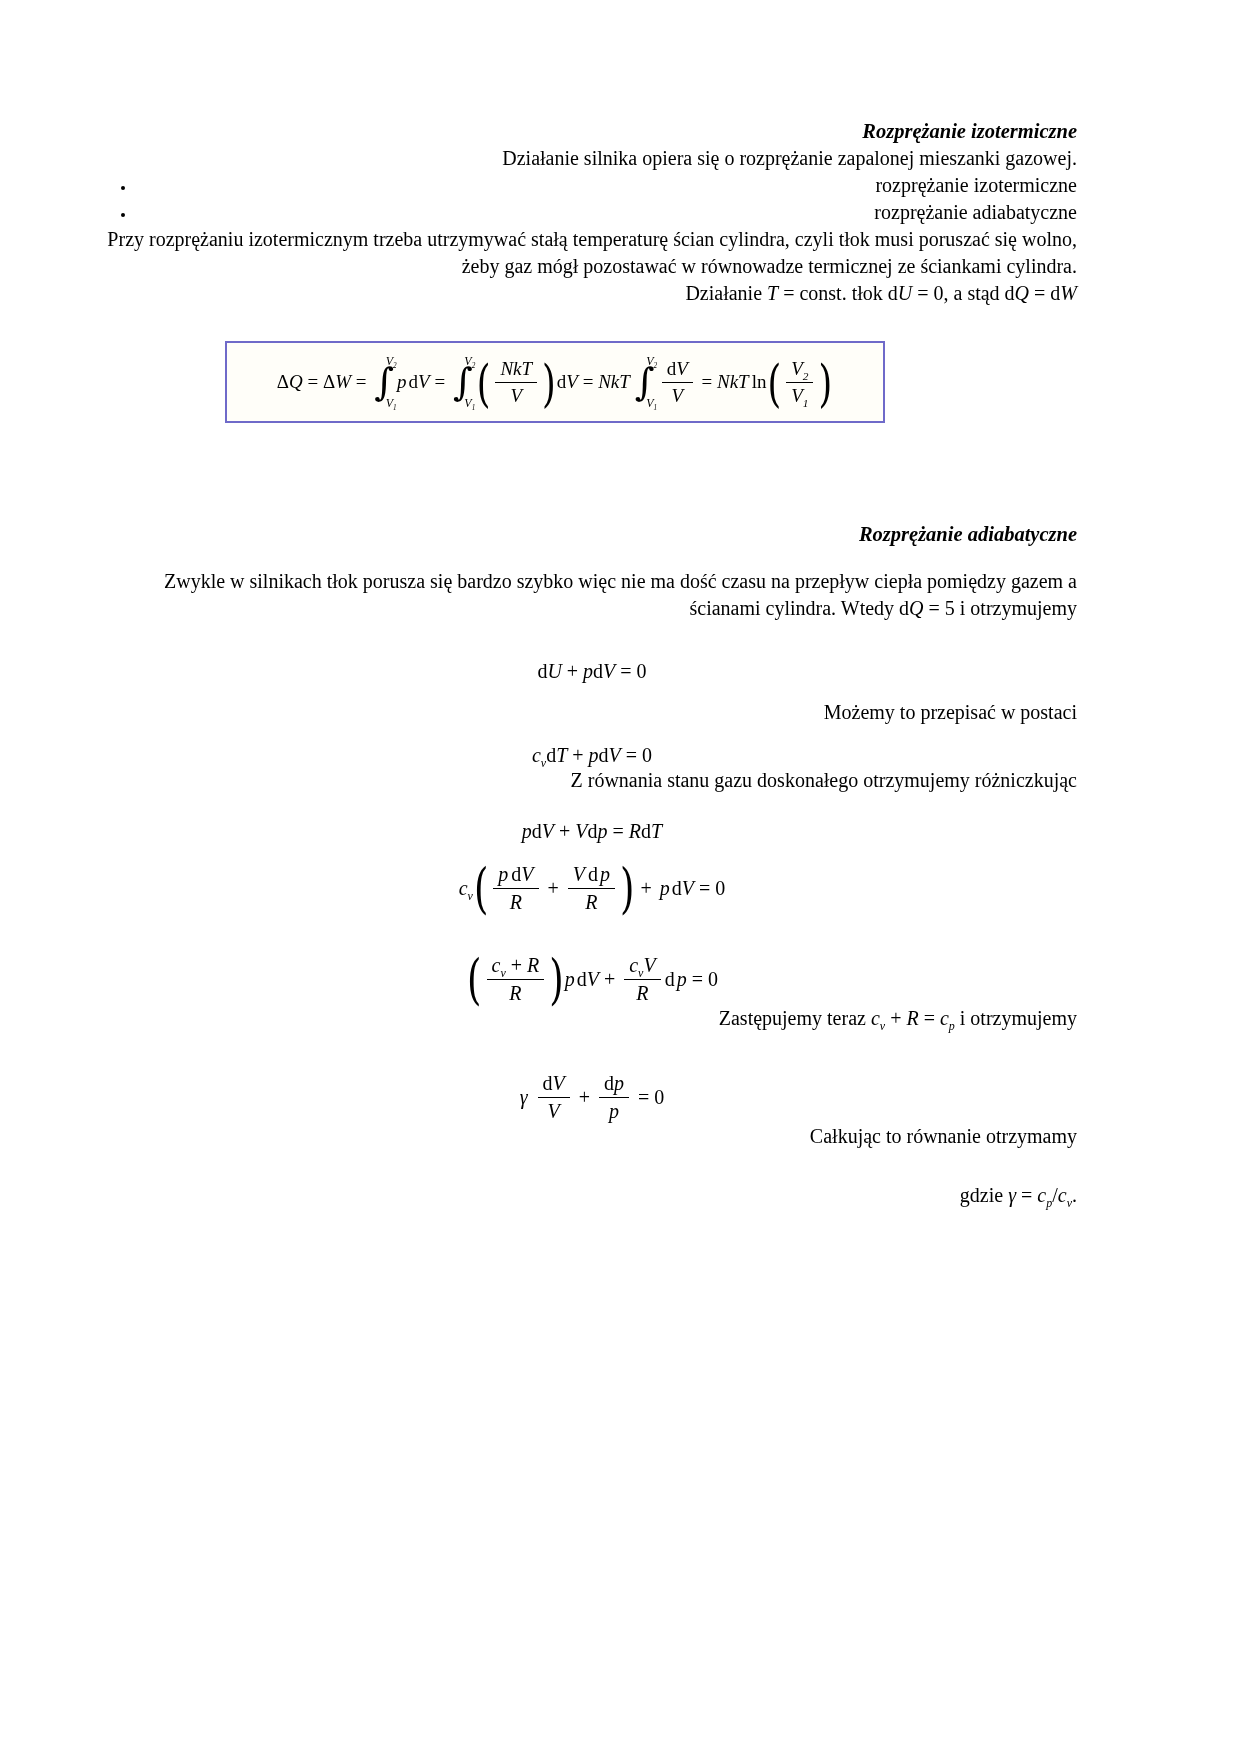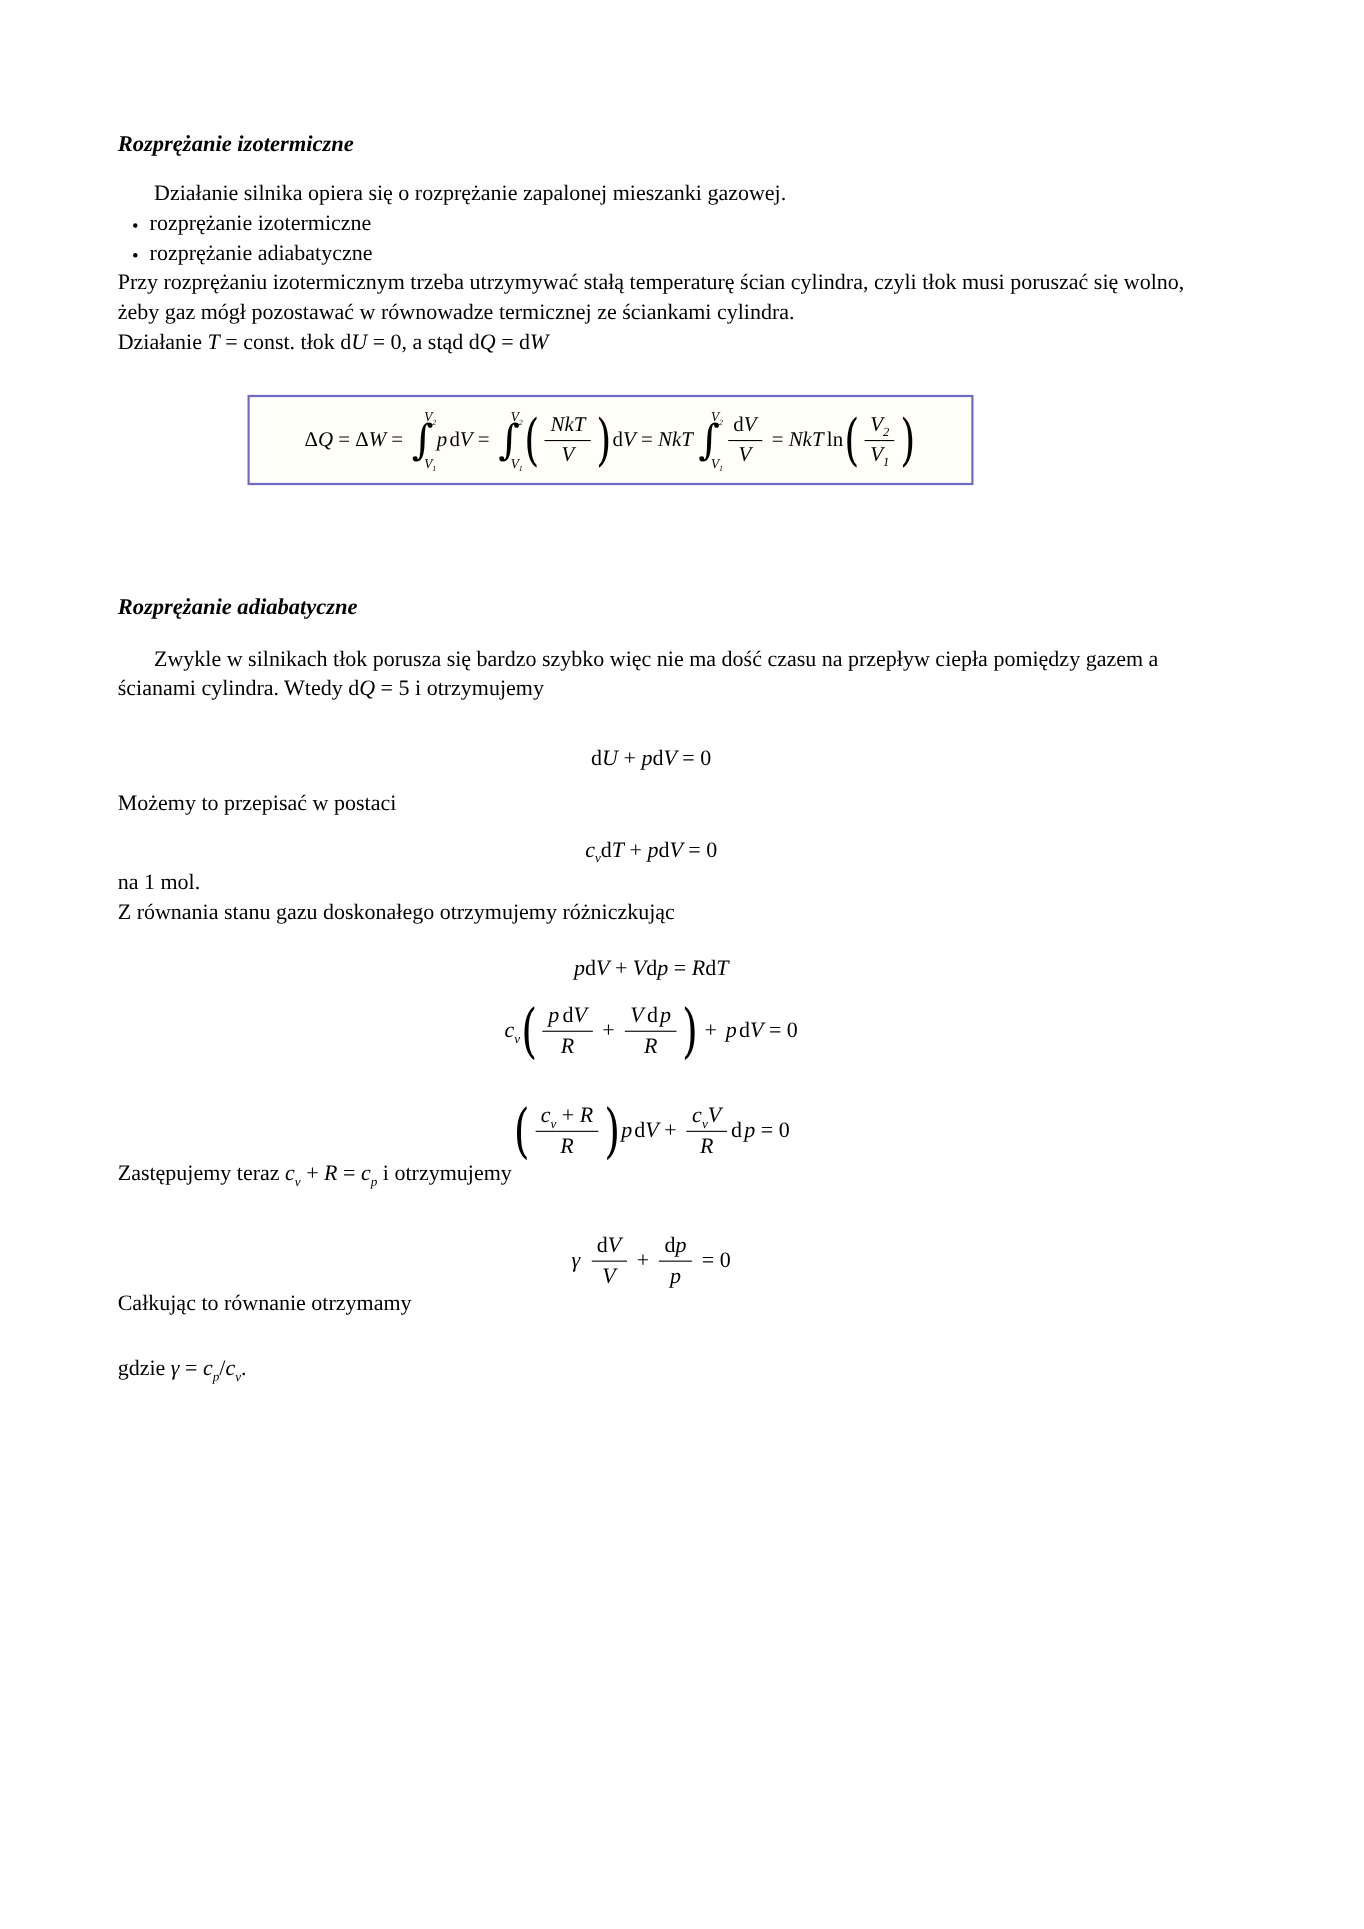--- a/index.html
+++ b/index.html
@@ -1,21 +1,21 @@
 <!DOCTYPE html>
 <html><head>
 <meta charset="utf-8">
 <style>
   html,body{margin:0;padding:0;}
   body{
     width:1240px;height:1754px;background:#ffffff;color:#000;
     font-family:"Liberation Serif", serif;font-size:20px;
     overflow:hidden;
   }
-  .page{padding:118px 163px 0 107px;box-sizing:border-box;}
+  .page{padding:118px 163px 0 107px;box-sizing:border-box;text-align:right;}
   p{margin:0;line-height:27px;}
   .h{margin:0;line-height:27px;font-size:20.5px;font-weight:bold;font-style:italic;}
   .indent{text-indent:33px;}
   ul{margin:0;padding-left:29px;list-style:disc;}
   li{line-height:27px;}
   li::marker{font-size:15px;}
 
   
   .fi{font-style:italic;}
   .fr{font-style:normal;}
@@ -39,21 +39,21 @@
   }
   .fbox .eq{font-size:19px;}
 </style>
 </head>
 <body>
 
 <div class="page">
 
   <h2 class="h">Rozprężanie izotermiczne</h2>
 
-  <p class="indent" style="margin-top:18px">Działanie silnika opiera się o rozprężanie zapalonej mieszanki gazowej.</p>
+  <p class="indent" style="">Działanie silnika opiera się o rozprężanie zapalonej mieszanki gazowej.</p>
 
 
   <ul>
     <li>rozprężanie izotermiczne</li>
     <li>rozprężanie adiabatyczne</li>
   </ul>
 
   <p>Przy rozprężaniu izotermicznym trzeba utrzymywać stałą temperaturę ścian cylindra, czyli tłok musi poruszać się wolno, żeby gaz mógł pozostawać w równowadze termicznej ze ściankami cylindra.</p>
 
   <p><span class="fr">Działanie </span><span class="fi">T</span><span class="fr"> = const. tłok d</span><span class="fi">U</span><span class="fr"> = 0, a stąd d</span><span class="fi">Q</span><span class="fr"> = d</span><span class="fi">W</span></p>
@@ -154,21 +154,20 @@
       <span><span class="fi">c</span><sub class="fsub">v</sub></span>
       <span class="fr">d</span>
       <span class="fi">T</span>
       <span class="fr"> + </span>
       <span class="fi">p</span>
       <span class="fr">d</span>
       <span class="fi">V</span>
       <span class="fr"> = 0</span>
     </div>
 
-  <p style="margin-top:4px">na 1 mol.</p>
 
   <p>Z równania stanu gazu doskonałego otrzymujemy różniczkując</p>
 
   <div class="eq" style="margin-top:26px">
       <span class="fi">p</span>
       <span class="fr">d</span>
       <span class="fi">V</span>
       <span class="fr"> + </span>
       <span class="fi">V</span>
       <span class="fr">d</span>

